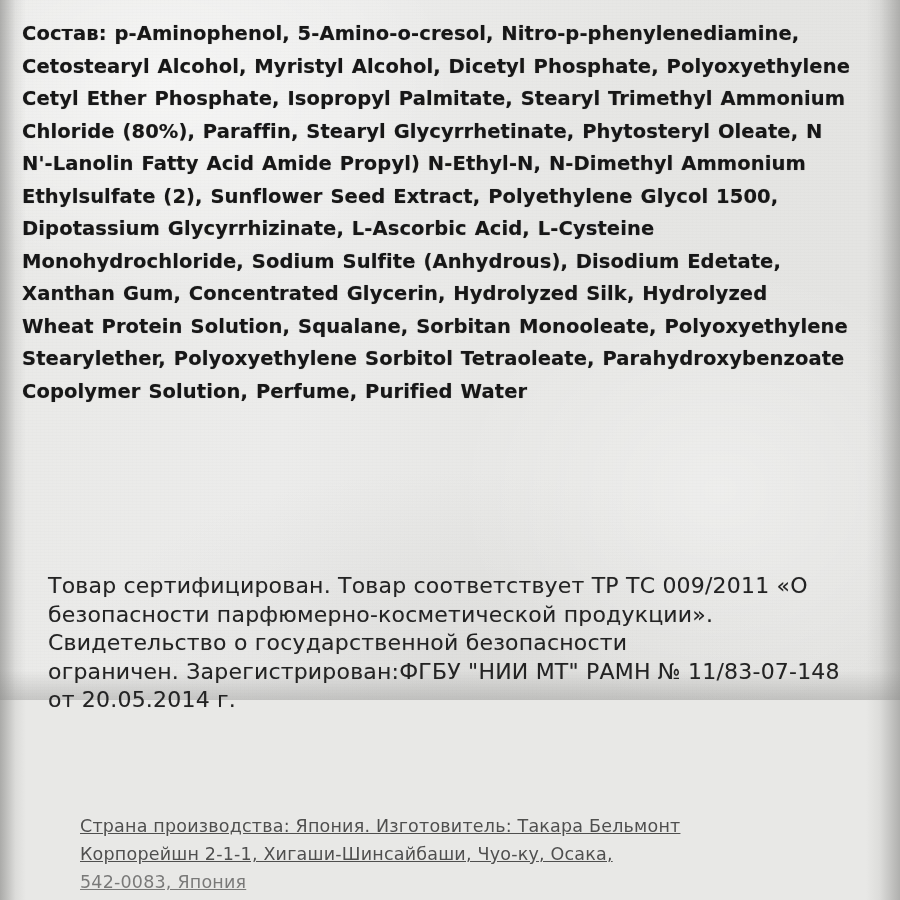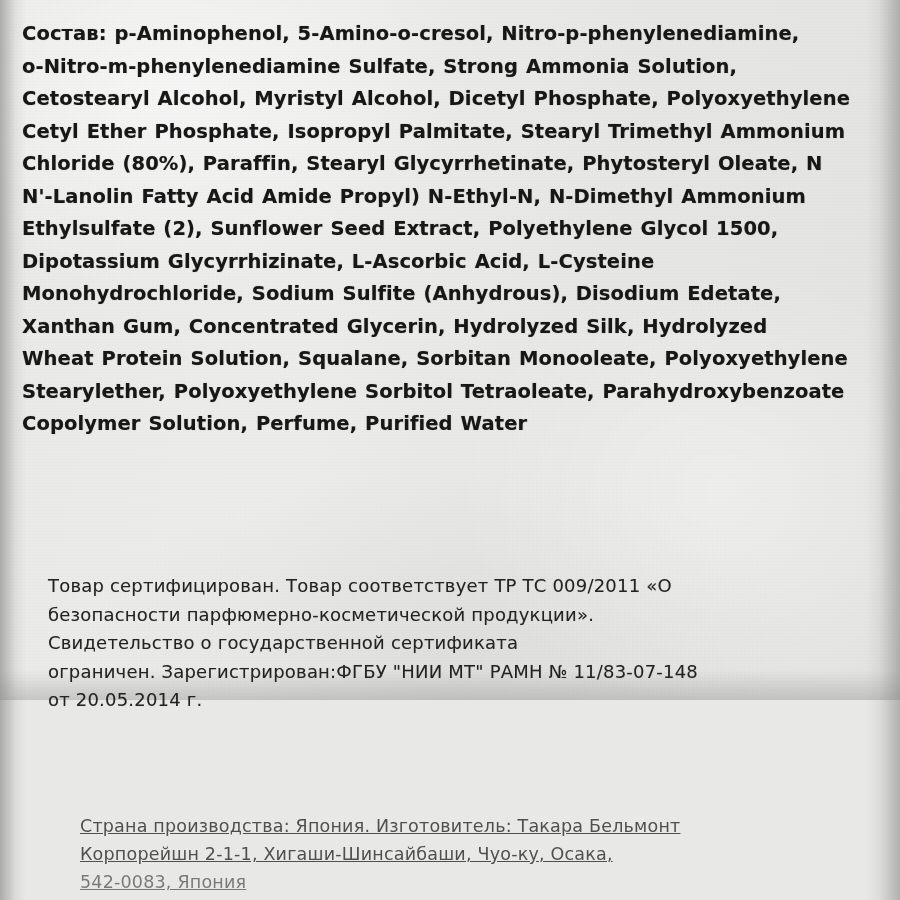--- a/index.html
+++ b/index.html
@@ -80,21 +80,21 @@
     text-shadow: 0 0 1px rgba(0,0,0,0.35);
   }
 
   
   #certification-block {
     left: 48px;
     top: 572px;
     width: 818px;
     font-family: "DejaVu Sans", sans-serif;
     font-weight: 500;
-    font-size: 18px;
+    font-size: 22px;
     line-height: 28.5px;
     letter-spacing: 0.2px;
     color: #232323;
     text-shadow: 0 0 1px rgba(0,0,0,0.18);
   }
 
   
   #manufacturer-block {
     left: 80px;
     top: 812px;
@@ -130,38 +130,37 @@
 
 <div id="label-page">
 
   <div id="grain"></div>
   <div id="edge-left"></div>
   <div id="edge-right"></div>
   <div id="edge-bottom"></div>
 
   <div class="block" id="ingredients-block">
     <span class="line">Состав: p-Aminophenol, 5-Amino-o-cresol, Nitro-p-phenylenediamine,</span>
-    <span class="line">o-Nitro-m-phenylenediamine Sulfate, Strong Ammonia Solution,</span>
     <span class="line">Cetostearyl Alcohol, Myristyl Alcohol, Dicetyl Phosphate, Polyoxyethylene</span>
     <span class="line">Cetyl Ether Phosphate, Isopropyl Palmitate, Stearyl Trimethyl Ammonium</span>
     <span class="line">Chloride (80%), Paraffin, Stearyl Glycyrrhetinate, Phytosteryl Oleate, N</span>
     <span class="line">N'-Lanolin Fatty Acid Amide Propyl) N-Ethyl-N, N-Dimethyl Ammonium</span>
     <span class="line">Ethylsulfate (2), Sunflower Seed Extract, Polyethylene Glycol 1500,</span>
     <span class="line">Dipotassium Glycyrrhizinate, L-Ascorbic Acid, L-Cysteine</span>
     <span class="line">Monohydrochloride, Sodium Sulfite (Anhydrous), Disodium Edetate,</span>
     <span class="line">Xanthan Gum, Concentrated Glycerin, Hydrolyzed Silk, Hydrolyzed</span>
     <span class="line">Wheat Protein Solution, Squalane, Sorbitan Monooleate, Polyoxyethylene</span>
     <span class="line">Stearylether, Polyoxyethylene Sorbitol Tetraoleate, Parahydroxybenzoate</span>
     <span class="line">Copolymer Solution, Perfume, Purified Water</span>
   </div>
 
   <div class="block" id="certification-block">
     <span class="line">Товар сертифицирован. Товар соответствует ТР ТС 009/2011 «О</span>
     <span class="line">безопасности парфюмерно-косметической продукции».</span>
-    <span class="line">Свидетельство о государственной сертификата</span>
+    <span class="line">Свидетельство о государственной безопасности</span>
     <span class="line">ограничен. Зарегистрирован:ФГБУ "НИИ МТ" РАМН № 11/83-07-148</span>
     <span class="line">от 20.05.2014 г.</span>
   </div>
 
   <div class="block" id="manufacturer-block">
     <span class="line line-1">Страна производства: Япония. Изготовитель: Такара Бельмонт</span>
     <span class="line line-2">Корпорейшн 2-1-1, Хигаши-Шинсайбаши, Чуо-ку, Осака,</span>
     <span class="line line-3">542-0083, Япония</span>
   </div>
 

